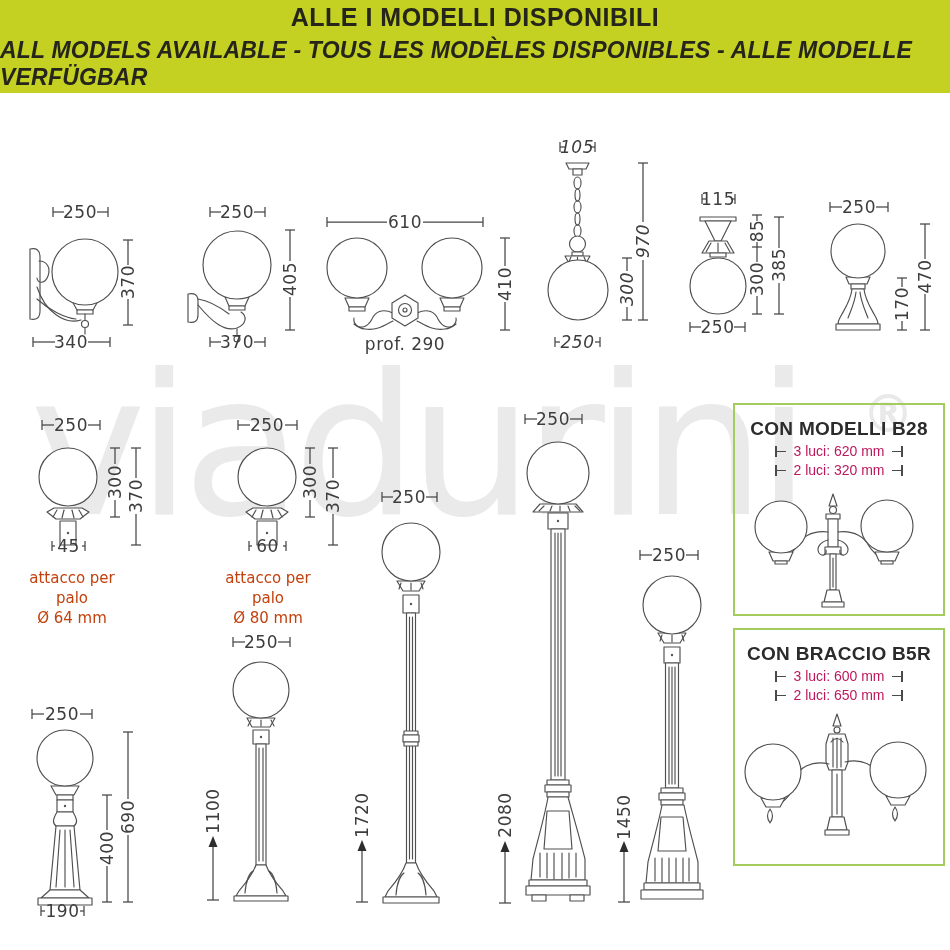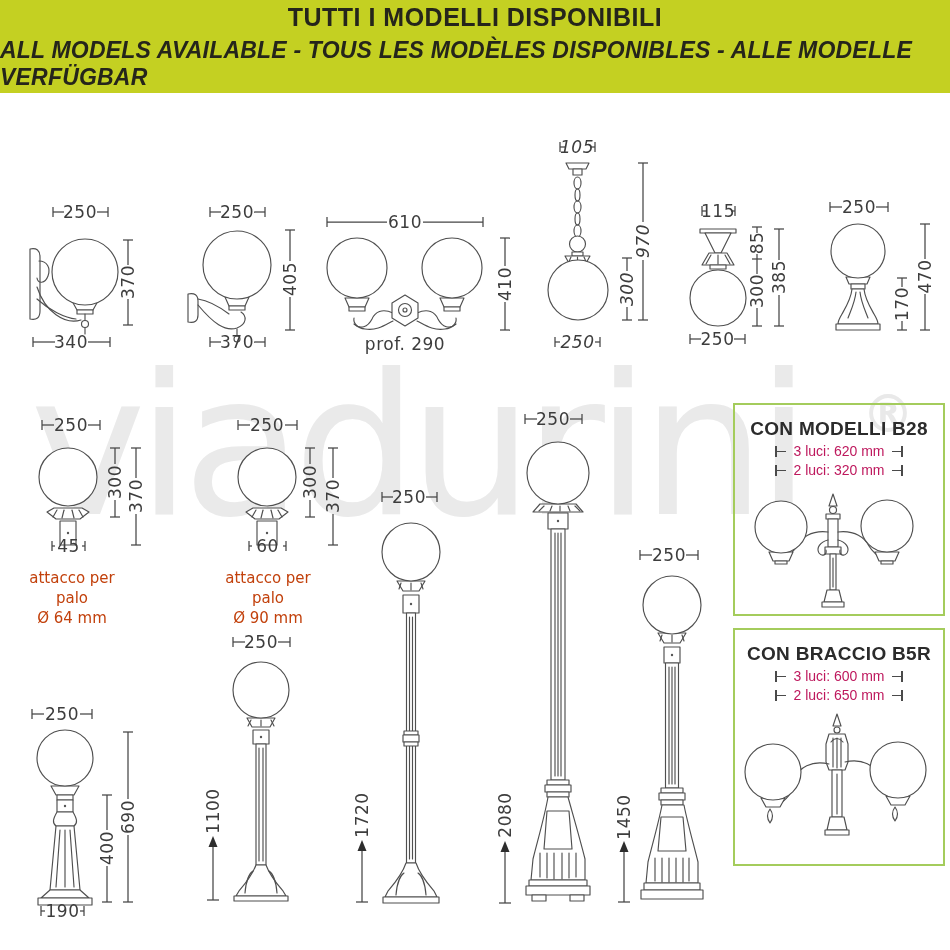--- a/index.html
+++ b/index.html
@@ -57,21 +57,21 @@
   .tk::before { content:""; position:absolute; top:0; bottom:0; width:1.5px; background:#4a4a4a; }
   .tk::after  { content:""; position:absolute; left:0; right:0; top:5px; height:1.5px; background:#4a4a4a; }
   .tk.l::before { left:0; }
   .tk.r::before { right:0; }
   .gbox svg { position:absolute; overflow:visible; }
 </style>
 </head>
 <body>
 
 <div class="header">
-  <div class="header-title">TUTTI I MODELLI DISPONIBILI</div>
+  <div class="header-title">ALLE I MODELLI DISPONIBILI</div>
   <div class="header-subtitle">ALL MODELS AVAILABLE - TOUS LES MODÈLES DISPONIBLES - ALLE MODELLE VERFÜGBAR</div>
 </div>
 
 <div class="watermark">viadurini</div>
 <div class="watermark-r">®</div>
 
 <div class="fig" style="left:25px; top:193px;">
 <svg width="115" height="162" viewBox="0 0 115 162">
   <g class="dim">
     <line x1="28" y1="14" x2="28" y2="24"></line>
@@ -230,21 +230,21 @@
   <g class="dim">
     <line x1="10" y1="197" x2="10" y2="207"></line>
         <line x1="55" y1="197" x2="55" y2="207"></line>
     <line x1="10" y1="202" x2="15" y2="202"></line>
         <line x1="50" y1="202" x2="55" y2="202"></line>
   </g>
   <text class="dl" x="32.5" y="208" text-anchor="middle">250</text>
 </svg>
 </div>
 
-<div class="fig" style="left:678px; top:202px;">
+<div class="fig" style="left:678px; top:190px;">
 <svg width="122" height="148" viewBox="0 0 122 148">
   <g class="dim">
     <line x1="24" y1="4" x2="24" y2="14"></line>
         <line x1="57" y1="4" x2="57" y2="14"></line>
     <line x1="24" y1="9" x2="28" y2="9"></line>
         <line x1="53" y1="9" x2="57" y2="9"></line>
   </g>
   <text class="dl" x="40" y="15" text-anchor="middle">115</text>
   <g>
     <rect class="fw" x="22" y="27" width="36" height="4"></rect>
@@ -407,21 +407,21 @@
     <line x1="108" y1="35" x2="118" y2="35"></line>
         <line x1="108" y1="132" x2="118" y2="132"></line>
     <line x1="113" y1="35" x2="113" y2="65"></line>
         <line x1="113" y1="101" x2="113" y2="132"></line>
   </g>
   <text class="dl" transform="translate(119 83) rotate(-90)" text-anchor="middle">370</text>
 </svg>
 </div>
 <div class="caption" style="left:212px; top:568px; width:112px;">
   <div>attacco per palo</div>
-  <div>Ø 90 mm</div>
+  <div>Ø 80 mm</div>
 </div>
 
 <div class="fig" style="left:15px; top:700px;">
 <svg width="125" height="225" viewBox="0 0 125 225">
   <g class="dim">
     <line x1="17" y1="9" x2="17" y2="19"></line>
         <line x1="77" y1="9" x2="77" y2="19"></line>
     <line x1="17" y1="14" x2="29" y2="14"></line>
         <line x1="65" y1="14" x2="77" y2="14"></line>
   </g>

